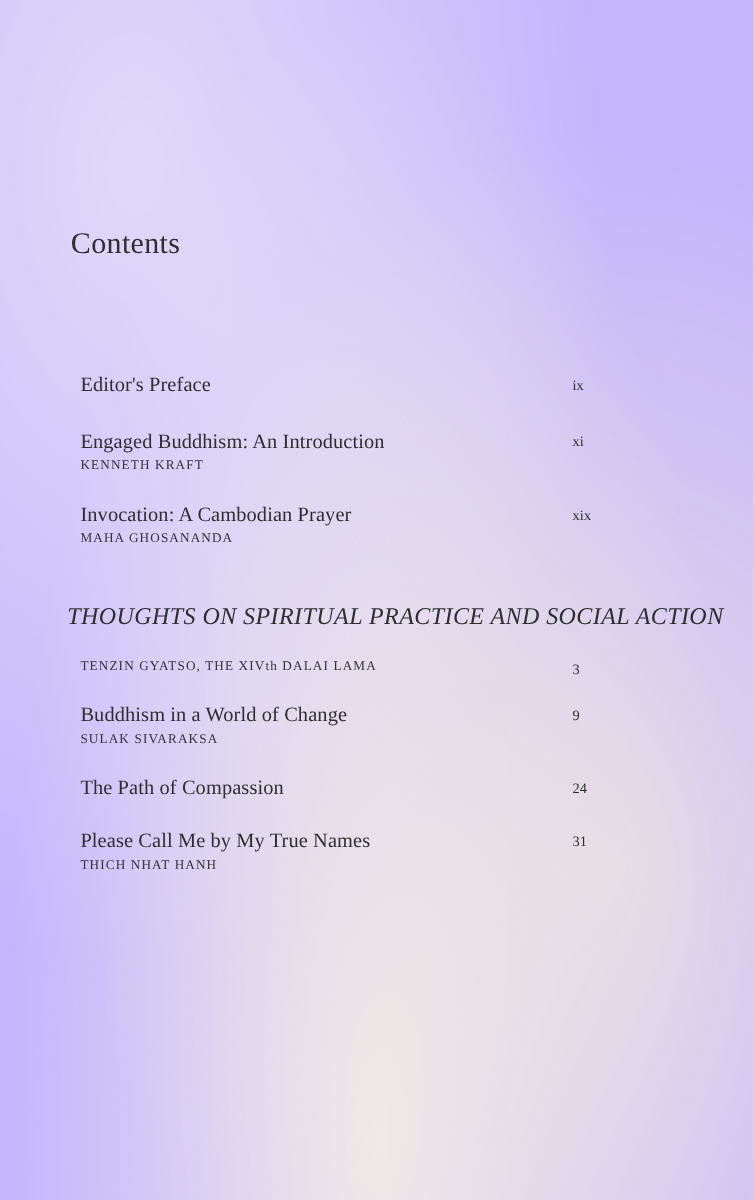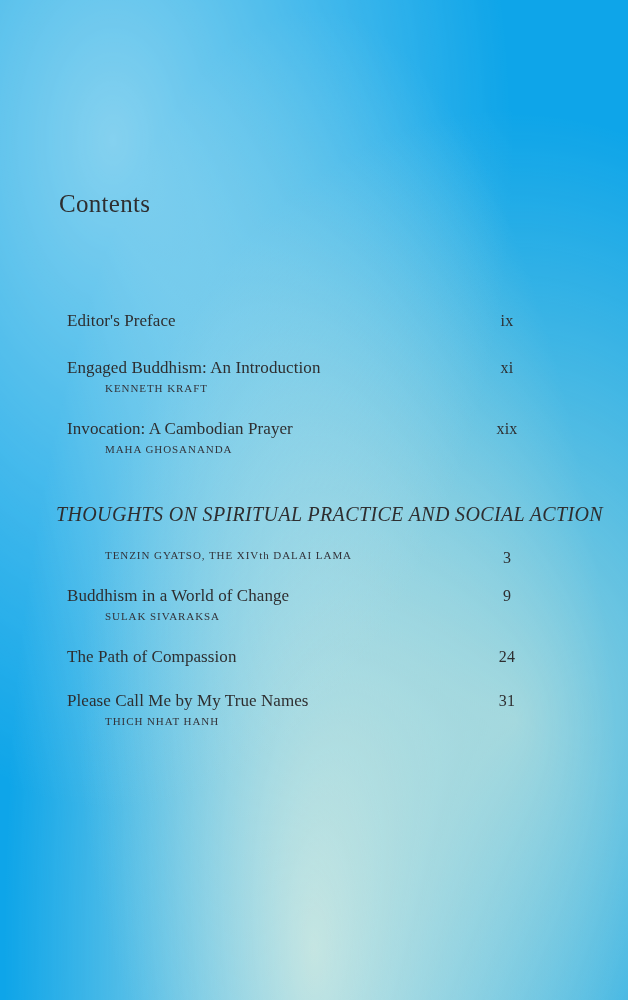--- a/index.html
+++ b/index.html
@@ -14,21 +14,21 @@
     font-family: "Liberation Serif", "DejaVu Serif", serif;
     color: #2e2e30;
     overflow: hidden;
     position: relative;
     -webkit-font-smoothing: antialiased;
   }
 
   .page {
     position: absolute;
     inset: 0;
-    background: #0ea5e9;
+    background: #c4b5fd;
   }
 
   
   .paper-grain {
     position: absolute;
     inset: 0;
     pointer-events: none;
     background:
       radial-gradient(ellipse at 18% 14%, rgba(255,255,245,0.55) 0%, rgba(255,255,245,0) 55%),
       radial-gradient(ellipse at 82% 72%, rgba(252,246,214,0.6) 0%, rgba(252,246,214,0) 60%),
@@ -80,39 +80,38 @@
   .entry-title {
     font-size: 17px;
     line-height: 22px;
     letter-spacing: 0.005em;
     white-space: nowrap;
     color: #2e2e30;
   }
 
   .entry-page {
     position: absolute;
-    right: 101px;
+    right: 111px;
     top: 0;
     width: 40px;
-    text-align: center;
-    font-size: 16px;
+    text-align: left;
+    font-size: 12px;
     line-height: 22px;
     color: #2e2e30;
     letter-spacing: 0.01em;
   }
 
   .entry-author {
     padding-left: 67px;
     font-size: 11px;
     line-height: 16px;
     letter-spacing: 0.085em;
     margin-top: 1px;
     color: #33333a;
     white-space: nowrap;
-    margin-left: 38px;
   }
 
   .entry.no-author {
     margin-bottom: 25px;
   }
 
   
   .section-head {
     padding-left: 56px;
     font-style: italic;

